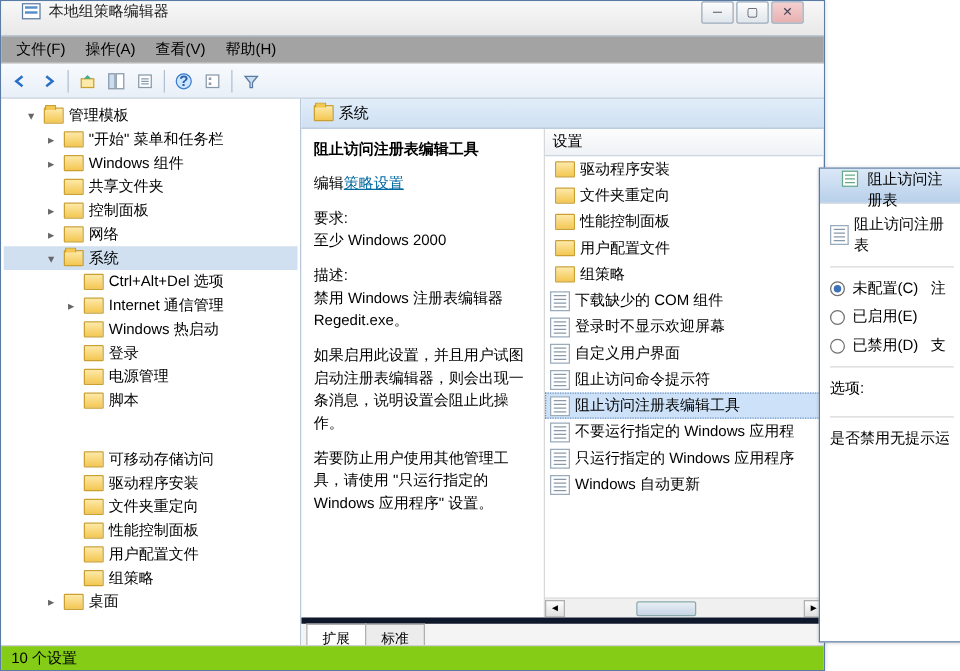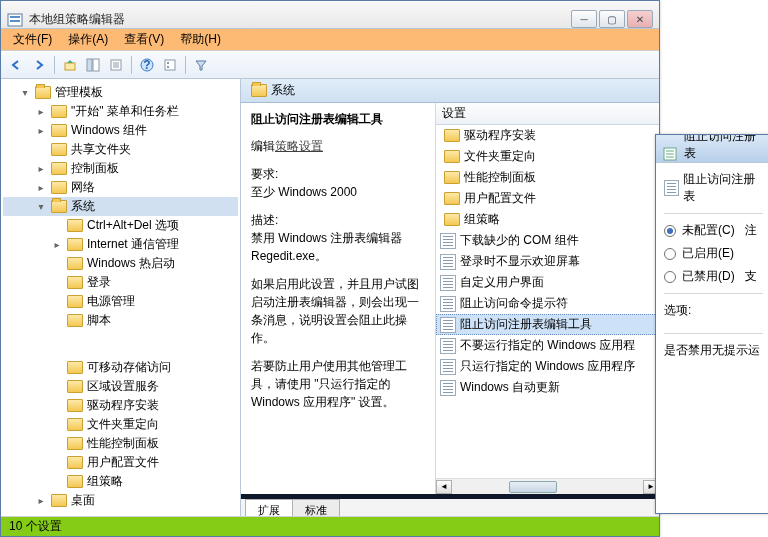--- a/index.html
+++ b/index.html
@@ -1,42 +1,42 @@
 <!DOCTYPE html>
 <html><head>
 <meta charset="utf-8">
 <style>
 *{box-sizing:border-box;margin:0;padding:0;font-family:"Microsoft YaHei","Segoe UI",Tahoma,sans-serif;font-size:12px}
 body{background:#fff;width:768px;height:537px;overflow:hidden;position:relative}
 .win{position:absolute;border:1px solid #5a7ba3;background:#fff;box-shadow:0 0 3px rgba(0,0,0,.2)}
 .main-win{left:0;top:0;width:660px;height:537px}
-.titlebar{height:28px;background:linear-gradient(#f8f8f8,#e8e8e8);display:flex;align-items:flex-end;padding:0 6px;border-bottom:1px solid #b8c8d8}
+.titlebar{height:28px;background:linear-gradient(#f8f8f8,#e8e8e8);display:flex;align-items:flex-start;padding:0 16px;border-bottom:1px solid #b8c8d8}
 .title-icon{width:16px;height:16px;margin-right:6px;display:inline-block}
 .title-text{flex:1;color:#222}
 .winbtns{display:flex;gap:2px}
 .winbtn{width:26px;height:18px;border:1px solid #9aaabb;background:linear-gradient(#fdfdfd,#e0e6ec);border-radius:2px;display:flex;align-items:center;justify-content:center;cursor:pointer;font-size:10px;color:#445}
 .winbtn.close{background:linear-gradient(#f5d0d0,#e8b0b0)}
-.menubar{height:22px;display:flex;padding:0 4px;background:#fdba74;border-bottom:1px solid #d0d0d0}
+.menubar{height:22px;display:flex;padding:0 4px;background:#a3a3a3;border-bottom:1px solid #d0d0d0}
 .menu-item{padding:2px 8px;cursor:pointer}
 .toolbar{height:28px;background:linear-gradient(#f8fbff,#e8eff7);border-bottom:1px solid #b8c8d8;display:flex;align-items:center;padding:0 4px;gap:1px}
 .tbtn{width:22px;height:22px;border:1px solid transparent;display:flex;align-items:center;justify-content:center;cursor:pointer;border-radius:2px}
 .tsep{width:1px;height:18px;background:#b0c0d0;margin:0 3px}
 .body-area{display:flex;height:calc(100% - 28px - 22px - 28px - 20px)}
 .tree-pane{width:240px;border-right:1px solid #b8c8d8;overflow:auto;padding:4px 2px;background:#fff}
 .tree-item{display:flex;align-items:center;padding:1px 0;cursor:pointer;white-space:nowrap}
 .tree-item.selected{background:#d0e0f0}
 .tw{display:inline-block;width:12px;text-align:center;color:#666;font-size:10px}
 .folder{width:16px;height:13px;background:linear-gradient(#fde9a8,#f4c752);border:1px solid #caa030;border-radius:1px;margin:0 4px;display:inline-block;position:relative}
 .folder.open::before{content:"";position:absolute;top:-3px;left:0;width:7px;height:3px;background:#f4c752;border:1px solid #caa030;border-bottom:none;border-radius:1px 1px 0 0}
 .right-pane{flex:1;display:flex;flex-direction:column;overflow:hidden}
 .path-hdr{height:24px;background:linear-gradient(#e1edf9,#cfe0f2);border-bottom:1px solid #a8bcd4;display:flex;align-items:center;padding:0 6px}
 .right-body{flex:1;display:flex;overflow:hidden}
 .desc-col{width:195px;border-right:1px solid #d8d8d8;padding:8px 10px;overflow:auto}
 .desc-col h3{font-size:12px;font-weight:bold;margin-bottom:10px}
-.desc-col .lnk{color:#404040;text-decoration:underline;cursor:pointer;display:inline-block;margin-bottom:10px}
+.desc-col .lnk{color:#0369a1;text-decoration:underline;cursor:pointer;display:inline-block;margin-bottom:10px}
 .desc-col p{margin-bottom:10px;line-height:1.5}
 .list-col{flex:1;overflow:hidden;display:flex;flex-direction:column}
 .list-hdr{height:22px;background:linear-gradient(#fdfdfd,#eef2f6);border-bottom:1px solid #cbd6e2;display:flex;align-items:center;padding:0 6px;font-weight:normal}
 .list-body{flex:1;overflow:auto}
 .list-row{display:flex;align-items:center;padding:2px 4px;cursor:pointer;white-space:nowrap}
 .list-row.selected{background:#cde2f8;border:1px dotted #6a90c0;padding:1px 3px}
 .policy-icon{width:16px;height:16px;margin-right:4px;display:inline-block;border:1px solid #9ab;background:#fff;position:relative}
 .policy-icon::after{content:"";position:absolute;left:2px;top:2px;right:2px;height:1px;background:#89a;box-shadow:0 3px #89a,0 6px #89a,0 9px #89a}
 .tabstrip{height:22px;display:flex;align-items:flex-start;padding-left:4px;border-top:5px solid #0f172a;background:#f4f4f4}
 .tab{padding:3px 12px;border:1px solid #b0b0b0;border-bottom:none;background:#fff;margin-right:-1px;cursor:pointer;font-size:11px}
@@ -202,25 +202,20 @@
           <span>脚本</span>
         </div>
         <div class="tree-item" style="padding-left: 48px; margin-top: 28px;">
           <span class="tw"></span>
           <span class="folder"></span>
           <span>可移动存储访问</span>
         </div>
         <div class="tree-item" style="padding-left: 48px;">
           <span class="tw"></span>
           <span class="folder"></span>
-          <span>区域设置服务</span>
-        </div>
-        <div class="tree-item" style="padding-left: 48px;">
-          <span class="tw"></span>
-          <span class="folder"></span>
           <span>驱动程序安装</span>
         </div>
         <div class="tree-item" style="padding-left: 48px;">
           <span class="tw"></span>
           <span class="folder"></span>
           <span>文件夹重定向</span>
         </div>
         <div class="tree-item" style="padding-left: 48px;">
           <span class="tw"></span>
           <span class="folder"></span>

